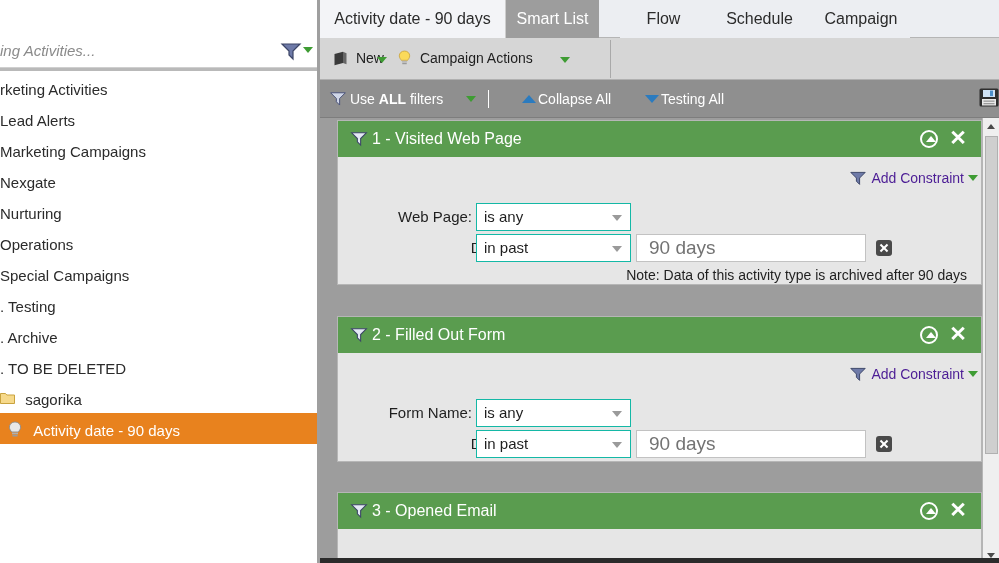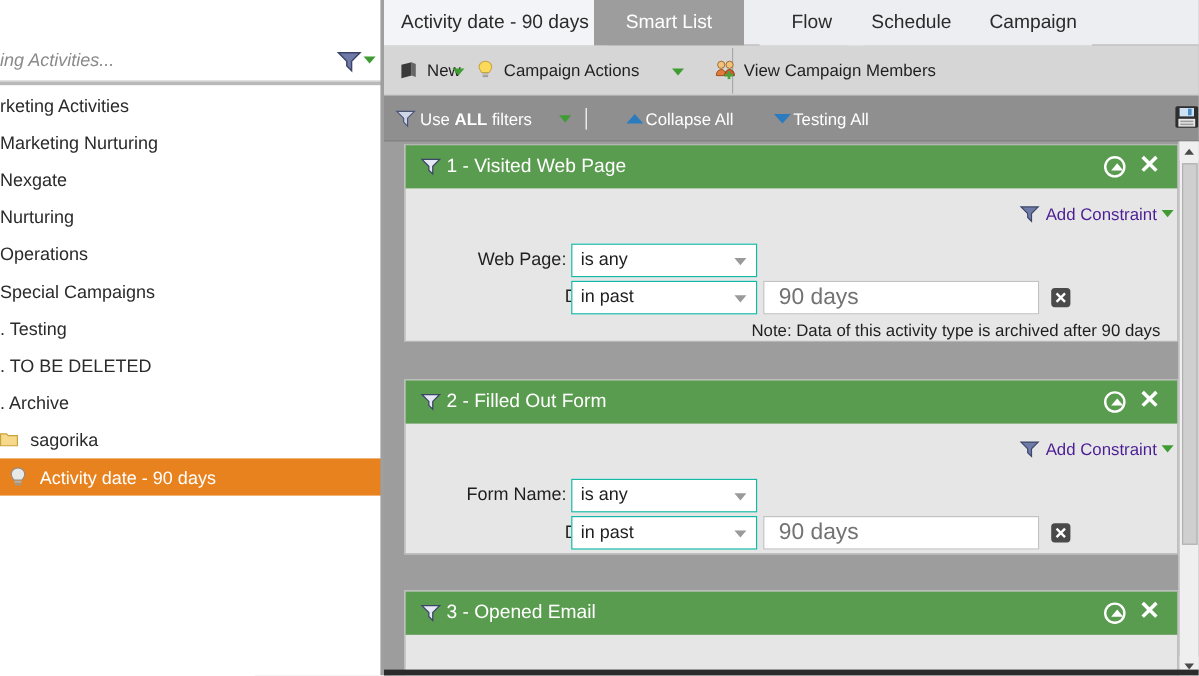--- a/index.html
+++ b/index.html
@@ -333,42 +333,45 @@
       <div id="search-caret"></div>
     </div>
 
     <div id="sidebar-divider"></div>
 
     <div id="tree">
       <div class="tree-item">
         <span class="tree-label">rketing Activities</span>
       </div>
       <div class="tree-item">
-        <span class="tree-label">Marketing Nurturing</span>
+        <span class="tree-label">Lead Alerts</span>
+      </div>
+      <div class="tree-item">
+        <span class="tree-label">Marketing Campaigns</span>
       </div>
       <div class="tree-item">
         <span class="tree-label">Nexgate</span>
       </div>
       <div class="tree-item">
         <span class="tree-label">Nurturing</span>
       </div>
       <div class="tree-item">
         <span class="tree-label">Operations</span>
       </div>
       <div class="tree-item">
         <span class="tree-label">Special Campaigns</span>
       </div>
       <div class="tree-item">
         <span class="tree-label">. Testing</span>
       </div>
       <div class="tree-item">
+        <span class="tree-label">. Archive</span>
+      </div>
+      <div class="tree-item">
         <span class="tree-label">. TO BE DELETED</span>
-      </div>
-      <div class="tree-item">
-        <span class="tree-label">. Archive</span>
       </div>
       <div class="tree-item indent-folder">
         <svg class="folder-ico" viewBox="0 0 15 12">
           <path d="M0.5 1.5 L5.5 1.5 L6.8 3 L14.5 3 L14.5 11.5 L0.5 11.5 Z" fill="#f6d98b" stroke="#c9a33f" stroke-width="1"></path>
         </svg>
         <span class="tree-label">sagorika</span>
       </div>
       <div class="tree-item selected">
         <svg class="bulb-ico" viewBox="0 0 14 17">
           <path d="M7 1 C10.3 1 12.6 3.3 12.6 6.2 C12.6 8.4 11.1 9.7 10.4 11 L3.6 11 C2.9 9.7 1.4 8.4 1.4 6.2 C1.4 3.3 3.7 1 7 1 Z" fill="#e8e8e8" stroke="#8a8a8a" stroke-width="0.9"></path>
@@ -383,24 +386,24 @@
   </div>
 
   <div id="sidebar-gap"></div>
 
   <div id="main">
 
     <div id="tabstrip">
       <div class="tab inactive-light" style="left:0px; width:186px;">
         <span>Activity date - 90 days</span>
       </div>
-      <div class="tab active" style="left:175px; width:125px;">
+      <div class="tab active" style="left:186px; width:93px;">
         <span>Smart List</span>
       </div>
-      <div class="tab plain" style="left:300px; width:87px;margin-left:13px;">
+      <div class="tab plain" style="left:300px; width:87px;">
         <span>Flow</span>
       </div>
       <div class="tab plain" style="left:387px; width:105px;">
         <span>Schedule</span>
       </div>
       <div class="tab plain" style="left:492px; width:98px;">
         <span>Campaign</span>
       </div>
     </div>
 
@@ -419,31 +422,20 @@
           <path d="M7 1 C10.3 1 12.6 3.3 12.6 6.2 C12.6 8.4 11.1 9.7 10.4 11 L3.6 11 C2.9 9.7 1.4 8.4 1.4 6.2 C1.4 3.3 3.7 1 7 1 Z" fill="#fbda5a" stroke="#c9a33f" stroke-width="0.9"></path>
           <rect x="4.2" y="11.6" width="5.6" height="1.6" fill="#b8b8b8"></rect>
           <rect x="4.6" y="13.6" width="4.8" height="1.6" fill="#9a9a9a"></rect>
         </svg>
         <span>Campaign Actions</span>
       </div>
       <div class="tb-caret" style="left:240px;"></div>
 
       <div id="tb-sep"></div>
 
-      <div class="tb-btn" style="left:276px;">
-        <svg style="vertical-align:middle; position:relative; top:-1px; margin-right:2px;" width="18" height="16" viewBox="0 0 18 16">
-          <circle cx="5" cy="4" r="3" fill="#f2c27a" stroke="#9a6b2e" stroke-width="0.8"></circle>
-          <path d="M1 13 C1 9.5 3 8 5 8 C7 8 9 9.5 9 13 Z" fill="#e07b39" stroke="#9a4a14" stroke-width="0.8"></path>
-          <circle cx="12" cy="4" r="3" fill="#f2c27a" stroke="#9a6b2e" stroke-width="0.8"></circle>
-          <path d="M8 13 C8 9.5 10 8 12 8 C14 8 16 9.5 16 13 Z" fill="#cf5a2c" stroke="#8a3a12" stroke-width="0.8"></path>
-          <rect x="8" y="11.5" width="7" height="2.2" fill="#4aa33a"></rect>
-          <rect x="10.4" y="9.2" width="2.2" height="7" fill="#4aa33a"></rect>
-        </svg>
-        <span>View Campaign Members</span>
-      </div>
     </div>
 
     <div id="filterbar">
       <svg style="position:absolute; left:9px; top:10px;" width="18" height="17" viewBox="0 0 22 20">
         <path d="M2 3 L20 3 L13 10 L13 18 L9 14 L9 10 Z" fill="#cfd6e8" stroke="#4a5378" stroke-width="1.2"></path>
       </svg>
       <div class="fb-text" style="left:30px;">
         <span>Use </span><strong>ALL</strong><span> filters</span>
       </div>
       <div class="tb-caret" style="left:146px; top:16px;"></div>

